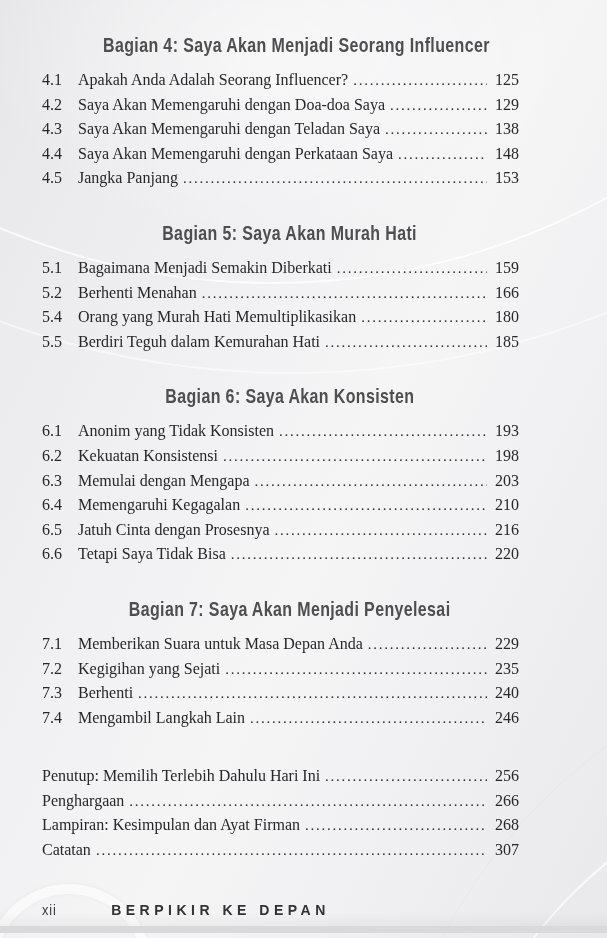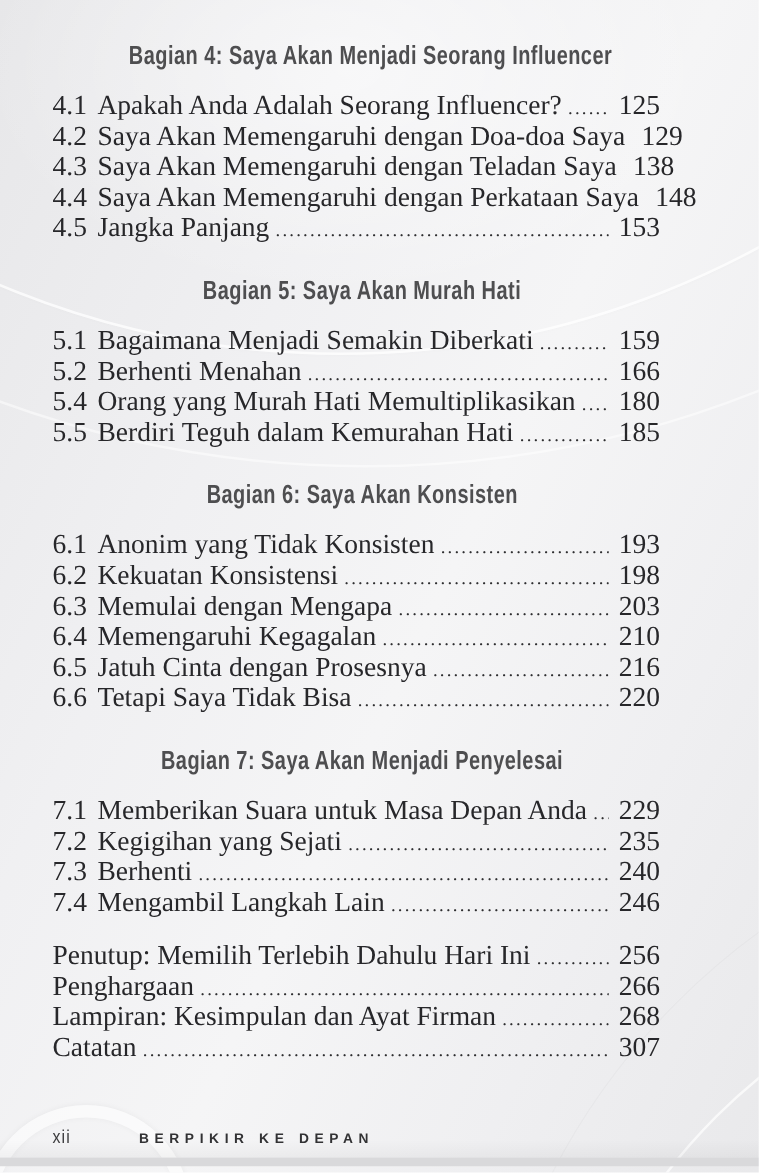--- a/index.html
+++ b/index.html
@@ -34,38 +34,38 @@
 
   .section-heading { text-align:center; line-height:28px; margin:24px 0 12px 0; }
   .section:first-child .section-heading { margin-top:30px; }
   .heading-text {
     display:inline-block; transform:scaleX(0.76); transform-origin:center;
     font-family:"Liberation Sans", sans-serif; font-weight:700; font-size:21px;
     color:#4e4e50; letter-spacing:0.5px; white-space:nowrap;
   }
 
   .rows { }
-  .end-matter { margin-top:18px; }
+  .end-matter { margin-top:34px; }
   .toc-row { display:flex; align-items:baseline; height:24.6px;
-             font-size:22px; color:#27272a; }
+             font-size:16px; color:#27272a; }
   .entry-num { flex:none; width:36px; }
   .entry-title { flex:none; white-space:nowrap; padding-right:5px; }
   .leader { flex:1 1 auto; overflow:hidden; white-space:nowrap; min-width:0;
             font-size:15px; color:#2e2e30; }
   .leader::after { content:". . . . . . . . . . . . . . . . . . . . . . . . . . . . . . . . . . . . . . . . . . . . . . . . . . . . . . . . . . . . . . . . . . . . . . . . . . . . . . ";
             letter-spacing:-1px; }
   .entry-page { flex:none; width:42px; text-align:left; padding-left:8px; }
 
   .footer { position:absolute; left:42px; top:901px; width:495px;
             display:flex; align-items:baseline; }
   .footer-pagenum { font-family:"Liberation Sans", sans-serif; font-size:15px;
             color:#3c3c3e; letter-spacing:1px;
             display:inline-block; transform:scaleX(0.85); transform-origin:left; }
   .footer-title { margin-left:52px; font-family:"Liberation Sans", sans-serif;
-            font-size:11px; font-weight:700; letter-spacing:4.5px; color:#323234; }
+            font-size:14px; font-weight:700; letter-spacing:4.5px; color:#323234; }
 </style>
 </head>
 <body>
 
 <div class="swoosh swoosh-b"></div>
 <div class="swoosh swoosh-a"></div>
 <div class="swoosh swoosh-d"></div>
 <div class="swoosh swoosh-c"></div>
 <div class="footer-circle"></div>
 <div class="bottom-shade"></div>

